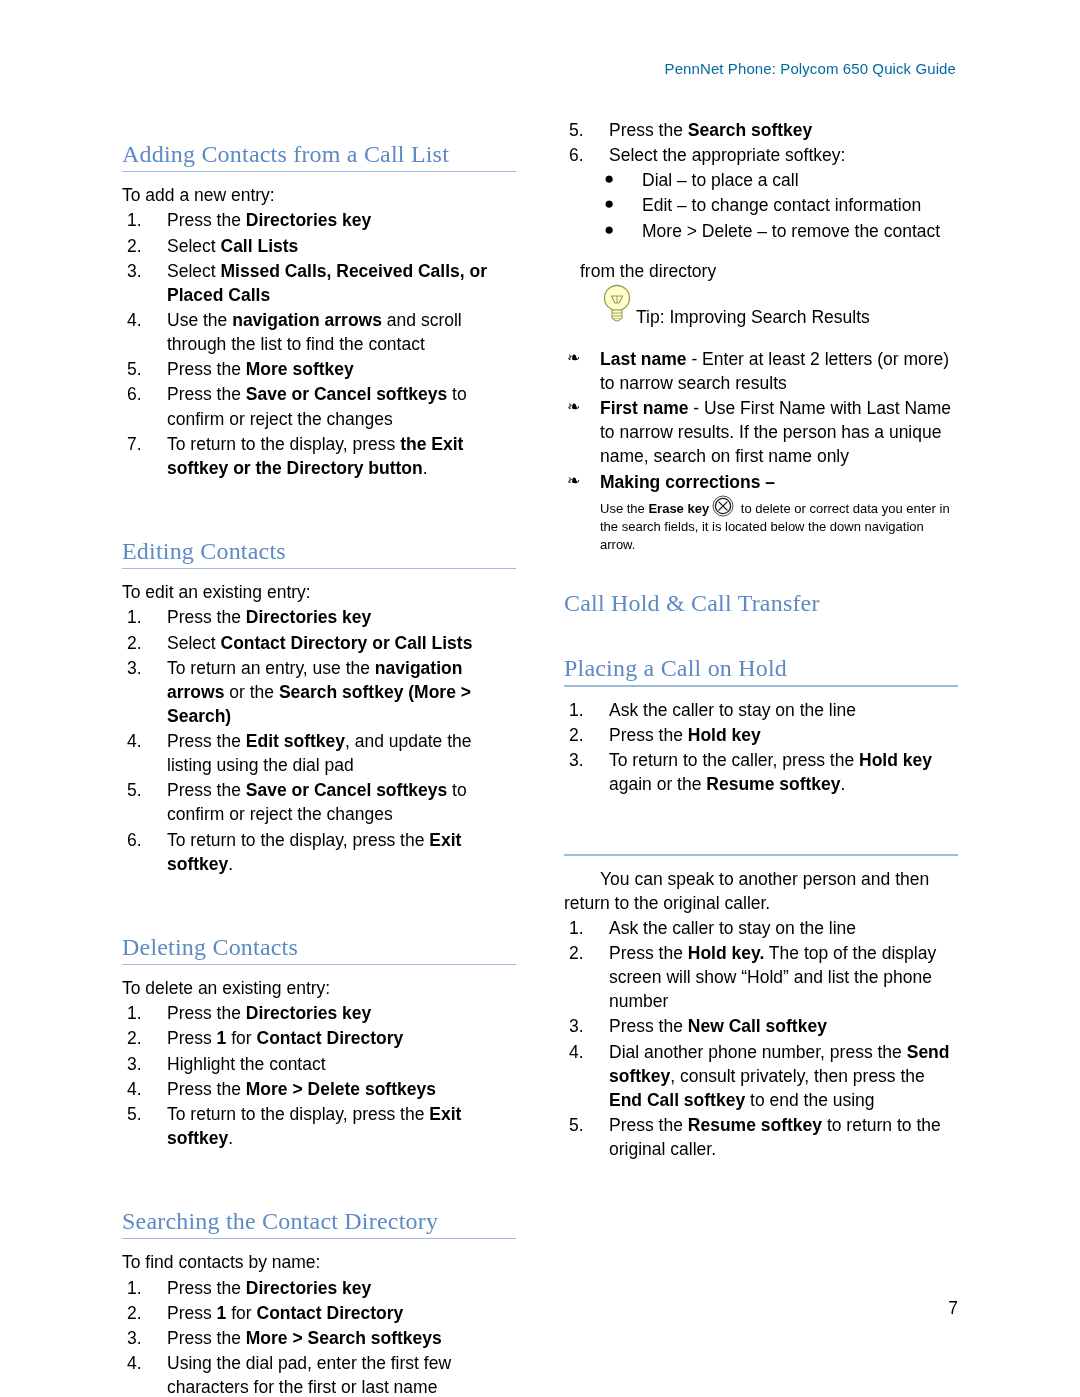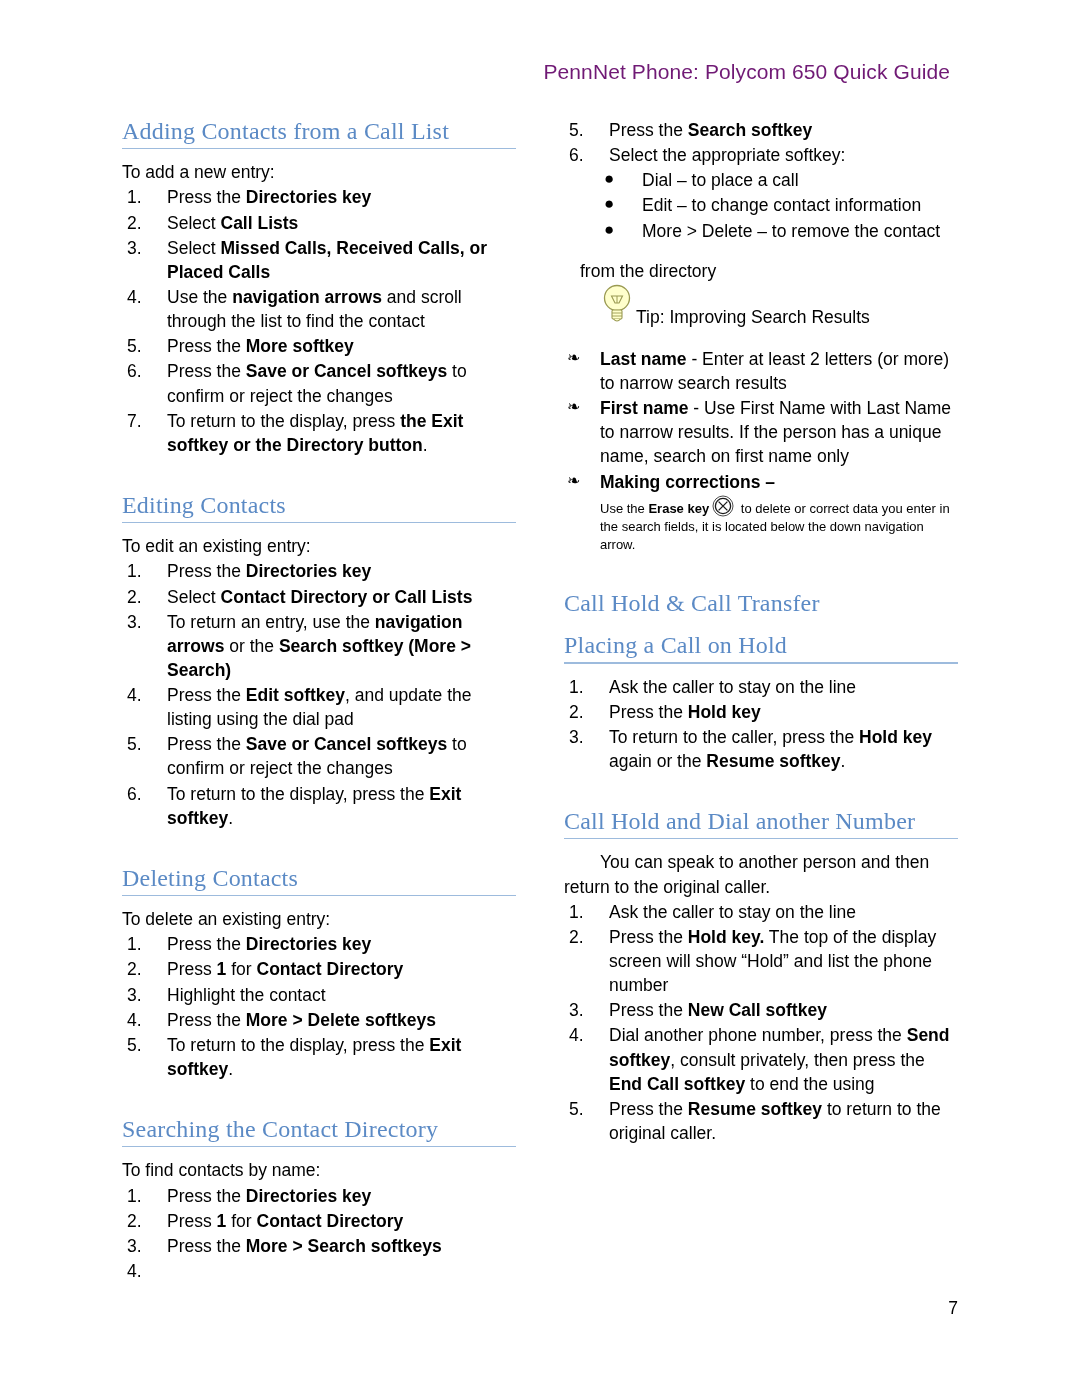--- a/index.html
+++ b/index.html
@@ -8,24 +8,24 @@
     background:#ffffff;
     font-family:"Liberation Sans", sans-serif;
     color:#000000;
     position:relative;
     overflow:hidden;
   }
   .page { position:absolute; inset:0; }
 
   .doc-header {
     position:absolute;
-    top:60px; right:130px;
-    font-size:21px;
+    top:60px; right:124px;
+    font-size:15px;
     letter-spacing:0.1px;
-    color:#701a75;
+    color:#0369a1;
     white-space:nowrap;
   }
 
   .columns {
     position:absolute;
     top:118px; left:122px;
     width:836px;
     display:flex;
     gap:48px;
   }
@@ -43,21 +43,21 @@
   h1.sec { font-size:24px; }
   h2.sec { font-size:24px; }
   .rule {
     height:1.4px;
     background:#9dbbdd;
     margin-top:3px;
     margin-bottom:11px;
     width:100%;
   }
   .h-nogap { margin-bottom:0; }
-  .sec-block { margin-bottom:0; }
+  .sec-block { margin-bottom:0;margin-top:23px; }
 
   .intro {
     font-size:17.5px;
     line-height:1.38;
     margin:0 0 1px 0;
   }
   .intro.indent { text-indent:36px; }
 
   
   ol.steps {
@@ -209,21 +209,21 @@
       <div class="spacer-lg"></div>
 
       <div class="sec-block">
         <h2 class="sec">Searching the Contact Directory</h2>
         <div class="rule"></div>
         <p class="intro">To find contacts by name:</p>
         <ol class="steps">
             <li><span class="num">1.</span><span><span>Press the </span><b>Directories key</b></span></li>
             <li><span class="num">2.</span><span><span>Press </span><b>1</b><span> for </span><b>Contact Directory</b></span></li>
             <li><span class="num">3.</span><span><span>Press the </span><b>More &gt; Search softkeys</b></span></li>
-            <li><span class="num">4.</span></li>
+            <li><span class="num">4.</span><span><span>Using the dial pad, enter the first few characters for the first or last name</span></span></li>
           </ol>
       </div>
 
     </div>
 
     <div class="col">
 
       <ol class="steps">
           <li><span class="num">5.</span><span><span>Press the </span><b>Search softkey</b></span></li>
           <li><span class="num">6.</span><span><span>Select the appropriate softkey:</span></span></li>
@@ -279,21 +279,20 @@
         <ol class="steps">
             <li><span class="num">1.</span><span><span>Ask the caller to stay on the line</span></span></li>
             <li><span class="num">2.</span><span><span>Press the </span><b>Hold key</b></span></li>
             <li><span class="num">3.</span><span><span>To return to the caller, press the </span><b>Hold key</b><span> again or the </span><b>Resume softkey</b><span>.</span></span></li>
           </ol>
       </div>
 
       <div class="spacer-lg"></div>
 
       <div class="sec-block">
-        <h2 class="sec">Call Hold and Dial another Number</h2>
         <div class="rule"></div>
         <p class="intro indent">You can speak to another person and then return to the original caller.</p>
         <ol class="steps">
             <li><span class="num">1.</span><span><span>Ask the caller to stay on the line</span></span></li>
             <li><span class="num">2.</span><span><span>Press the </span><b>Hold key.</b><span> The top of the display screen will show “Hold” and list the phone number</span></span></li>
             <li><span class="num">3.</span><span><span>Press the </span><b>New Call softkey</b></span></li>
             <li><span class="num">4.</span><span><span>Dial another phone number, press the </span><b>Send softkey</b><span>, consult privately, then press the </span><b>End Call softkey</b><span> to end the using</span></span></li>
             <li><span class="num">5.</span><span><span>Press the </span><b>Resume softkey</b><span> to return to the original caller.</span></span></li>
           </ol>
       </div>

